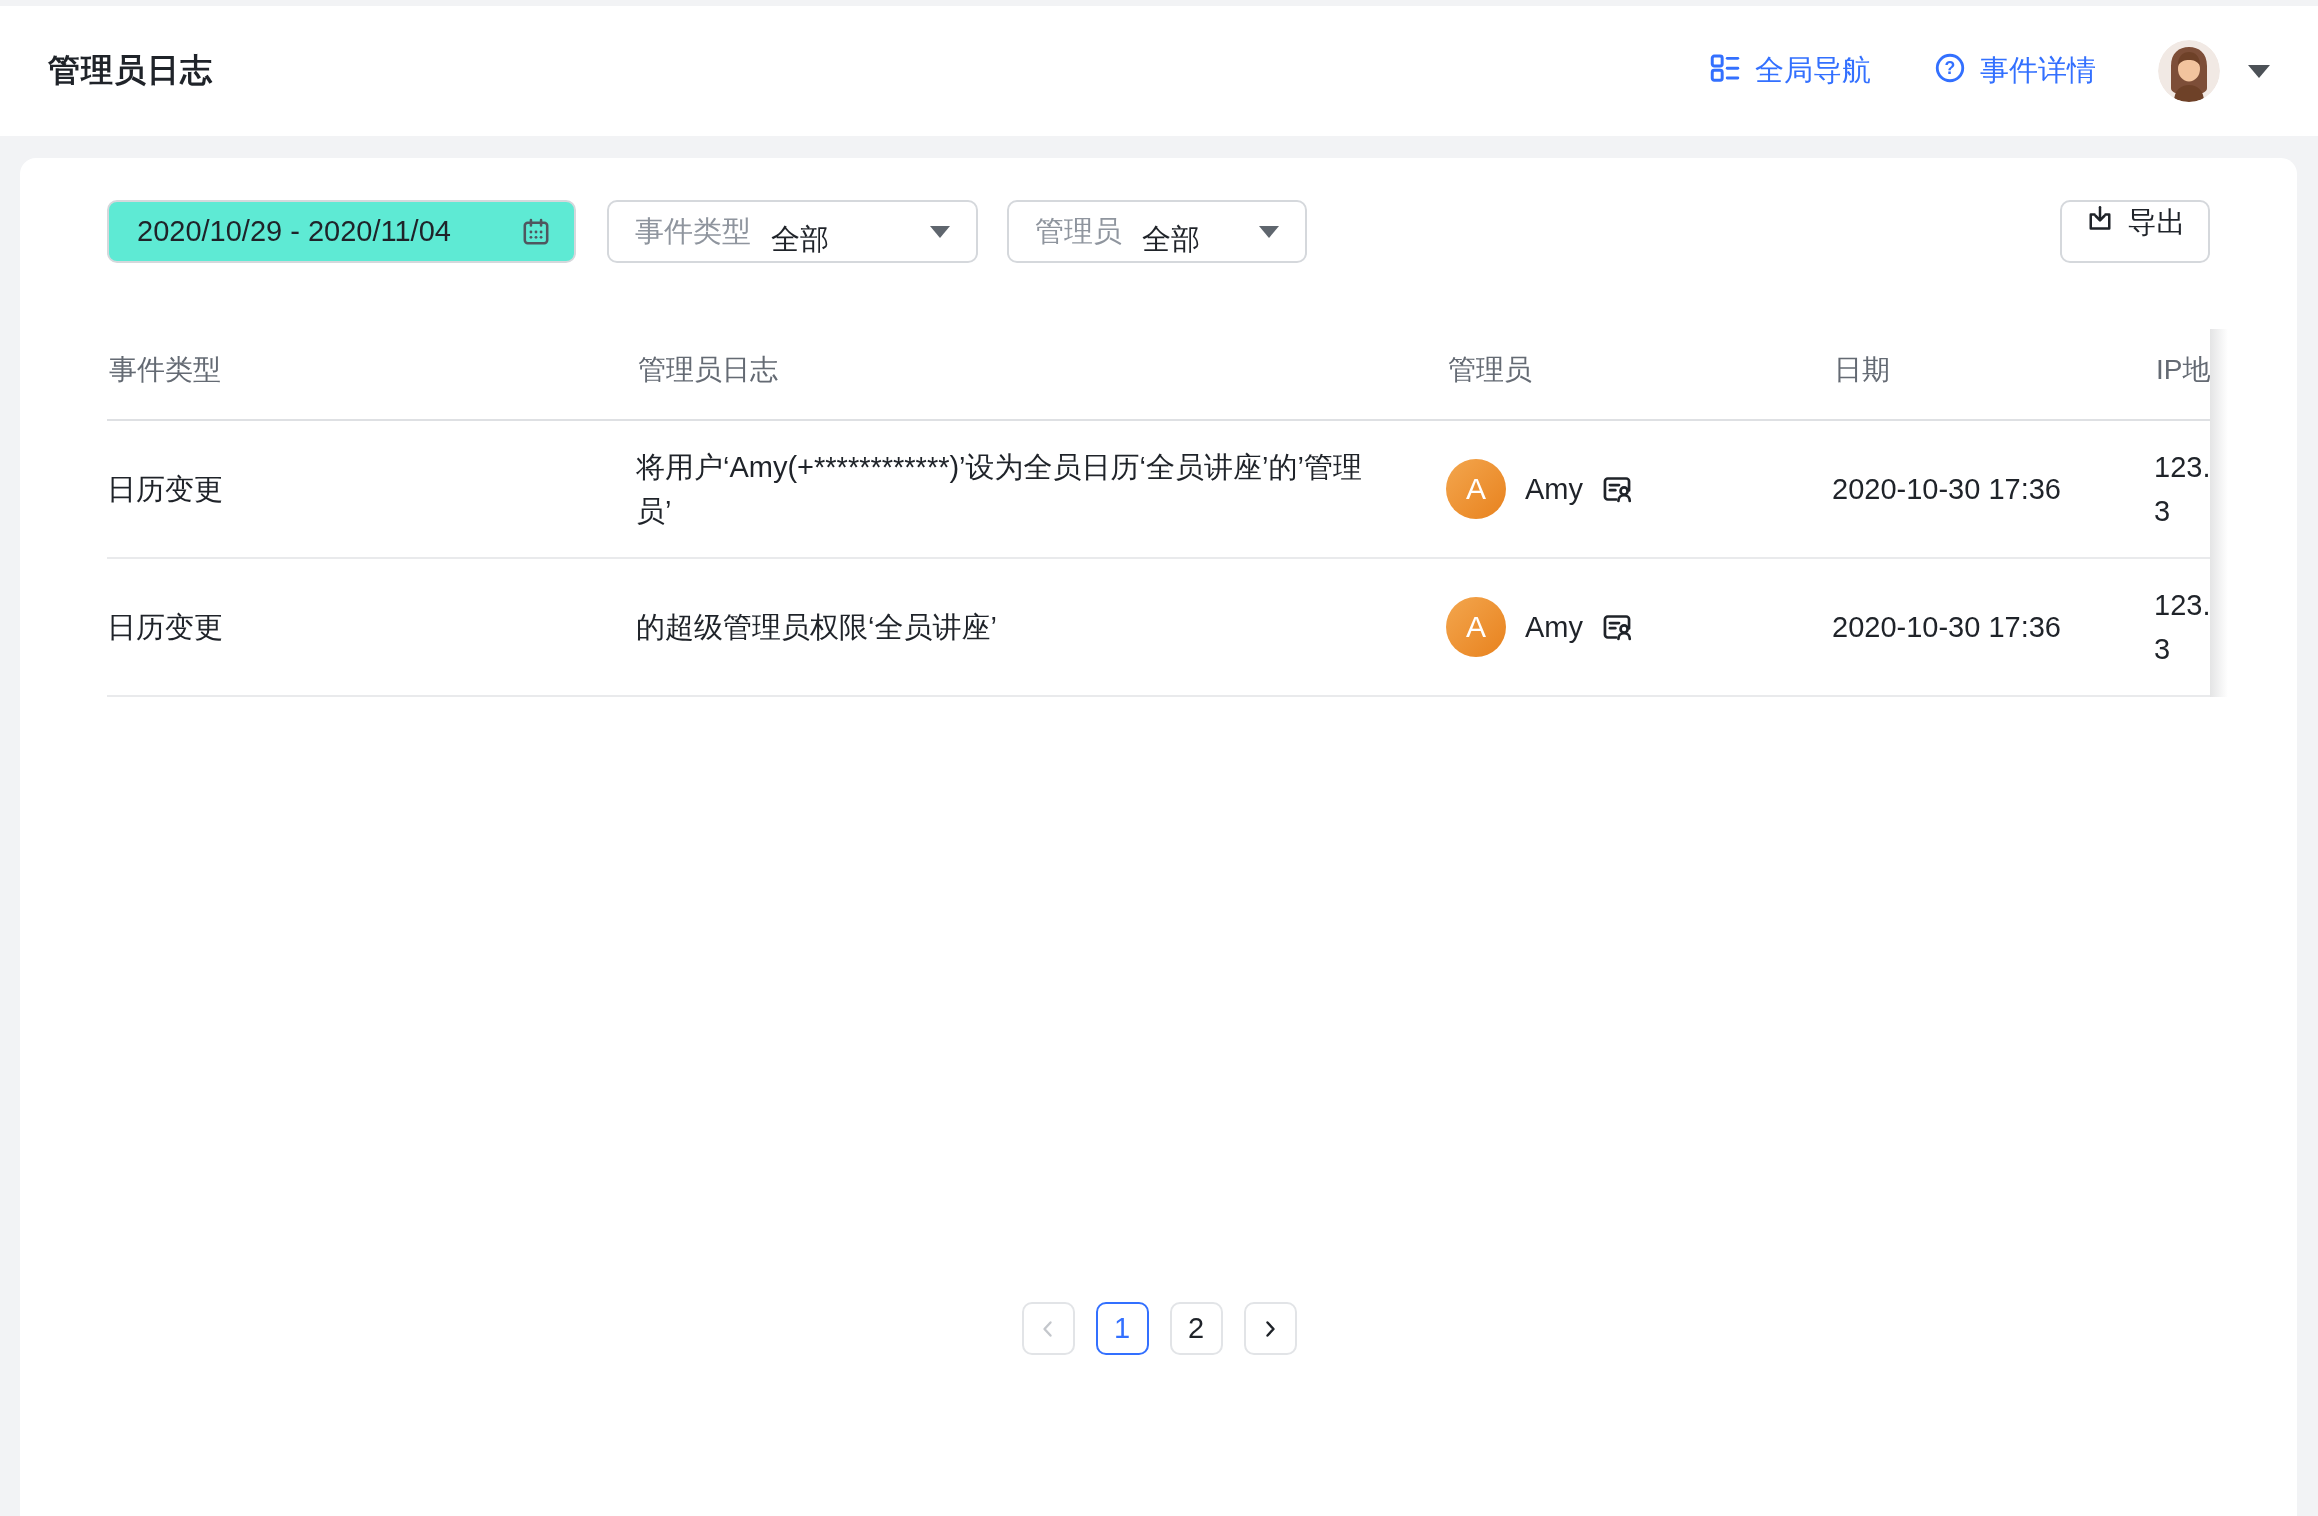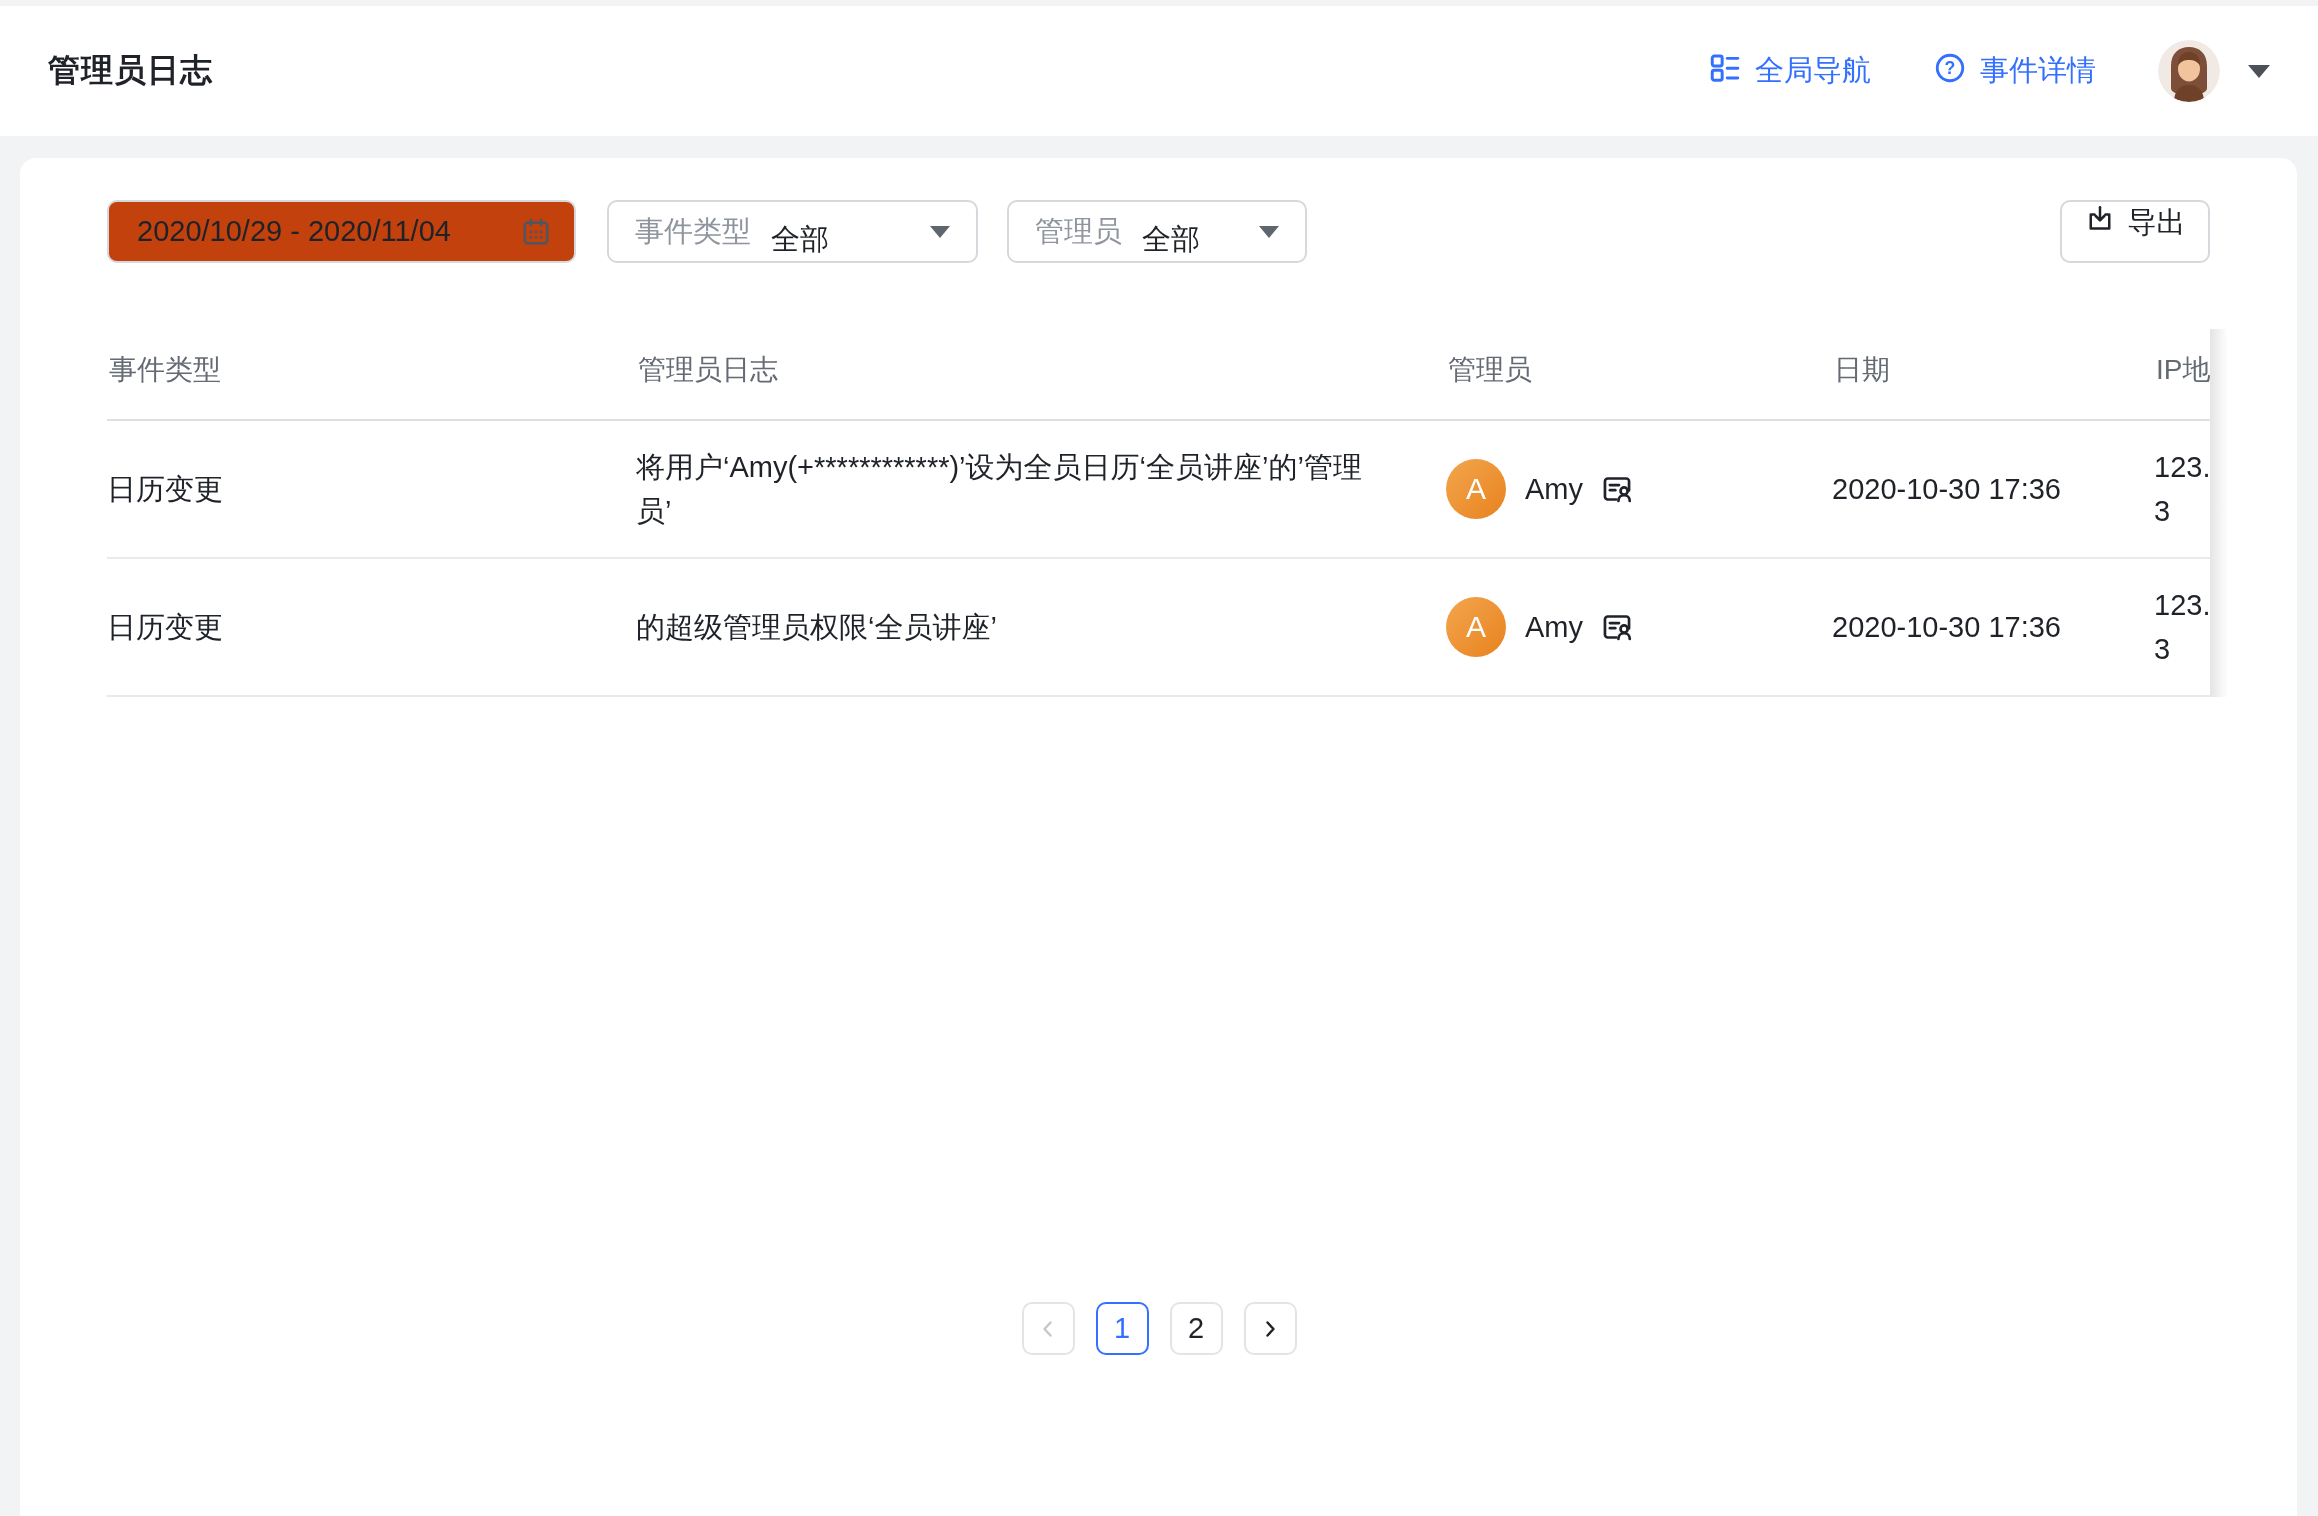--- a/index.html
+++ b/index.html
@@ -24,21 +24,21 @@
   .user-caret { width:0; height:0; border-left:11px solid transparent; border-right:11px solid transparent; border-top:13px solid #4c5157; }
   
   .card {
     position:absolute; top:158px; left:20px; width:2277px; bottom:-24px;
     background:#fff; border-radius:16px; padding:0 87px;
   }
   
   .filters { display:flex; align-items:center; margin-top:42px; height:63px; }
   .date-range {
     width:469px; height:63px; border:2px solid #d5d8dc; border-radius:10px;
-    display:flex; align-items:center; padding:0 22px 0 28px; font-size:29px; color:#1f2329; cursor:pointer; background:#c2410c;
+    display:flex; align-items:center; padding:0 22px 0 28px; font-size:29px; color:#1f2329; cursor:pointer; background:#5eead4;
   }
   .date-range .dr-text { flex:1; }
   .select {
     height:63px; border:2px solid #d5d8dc; border-radius:10px; background:#fff;
     display:flex; align-items:center; padding:0 26px; font-size:29px; cursor:pointer;
   }
   .select.event-type { width:371px; margin-left:31px; }
   .select.admin-sel  { width:300px; margin-left:29px; }
   .sel-label { color:#8f959e; }
   .sel-value { color:#1f2329; margin-left:20px;margin-top:17px; }

